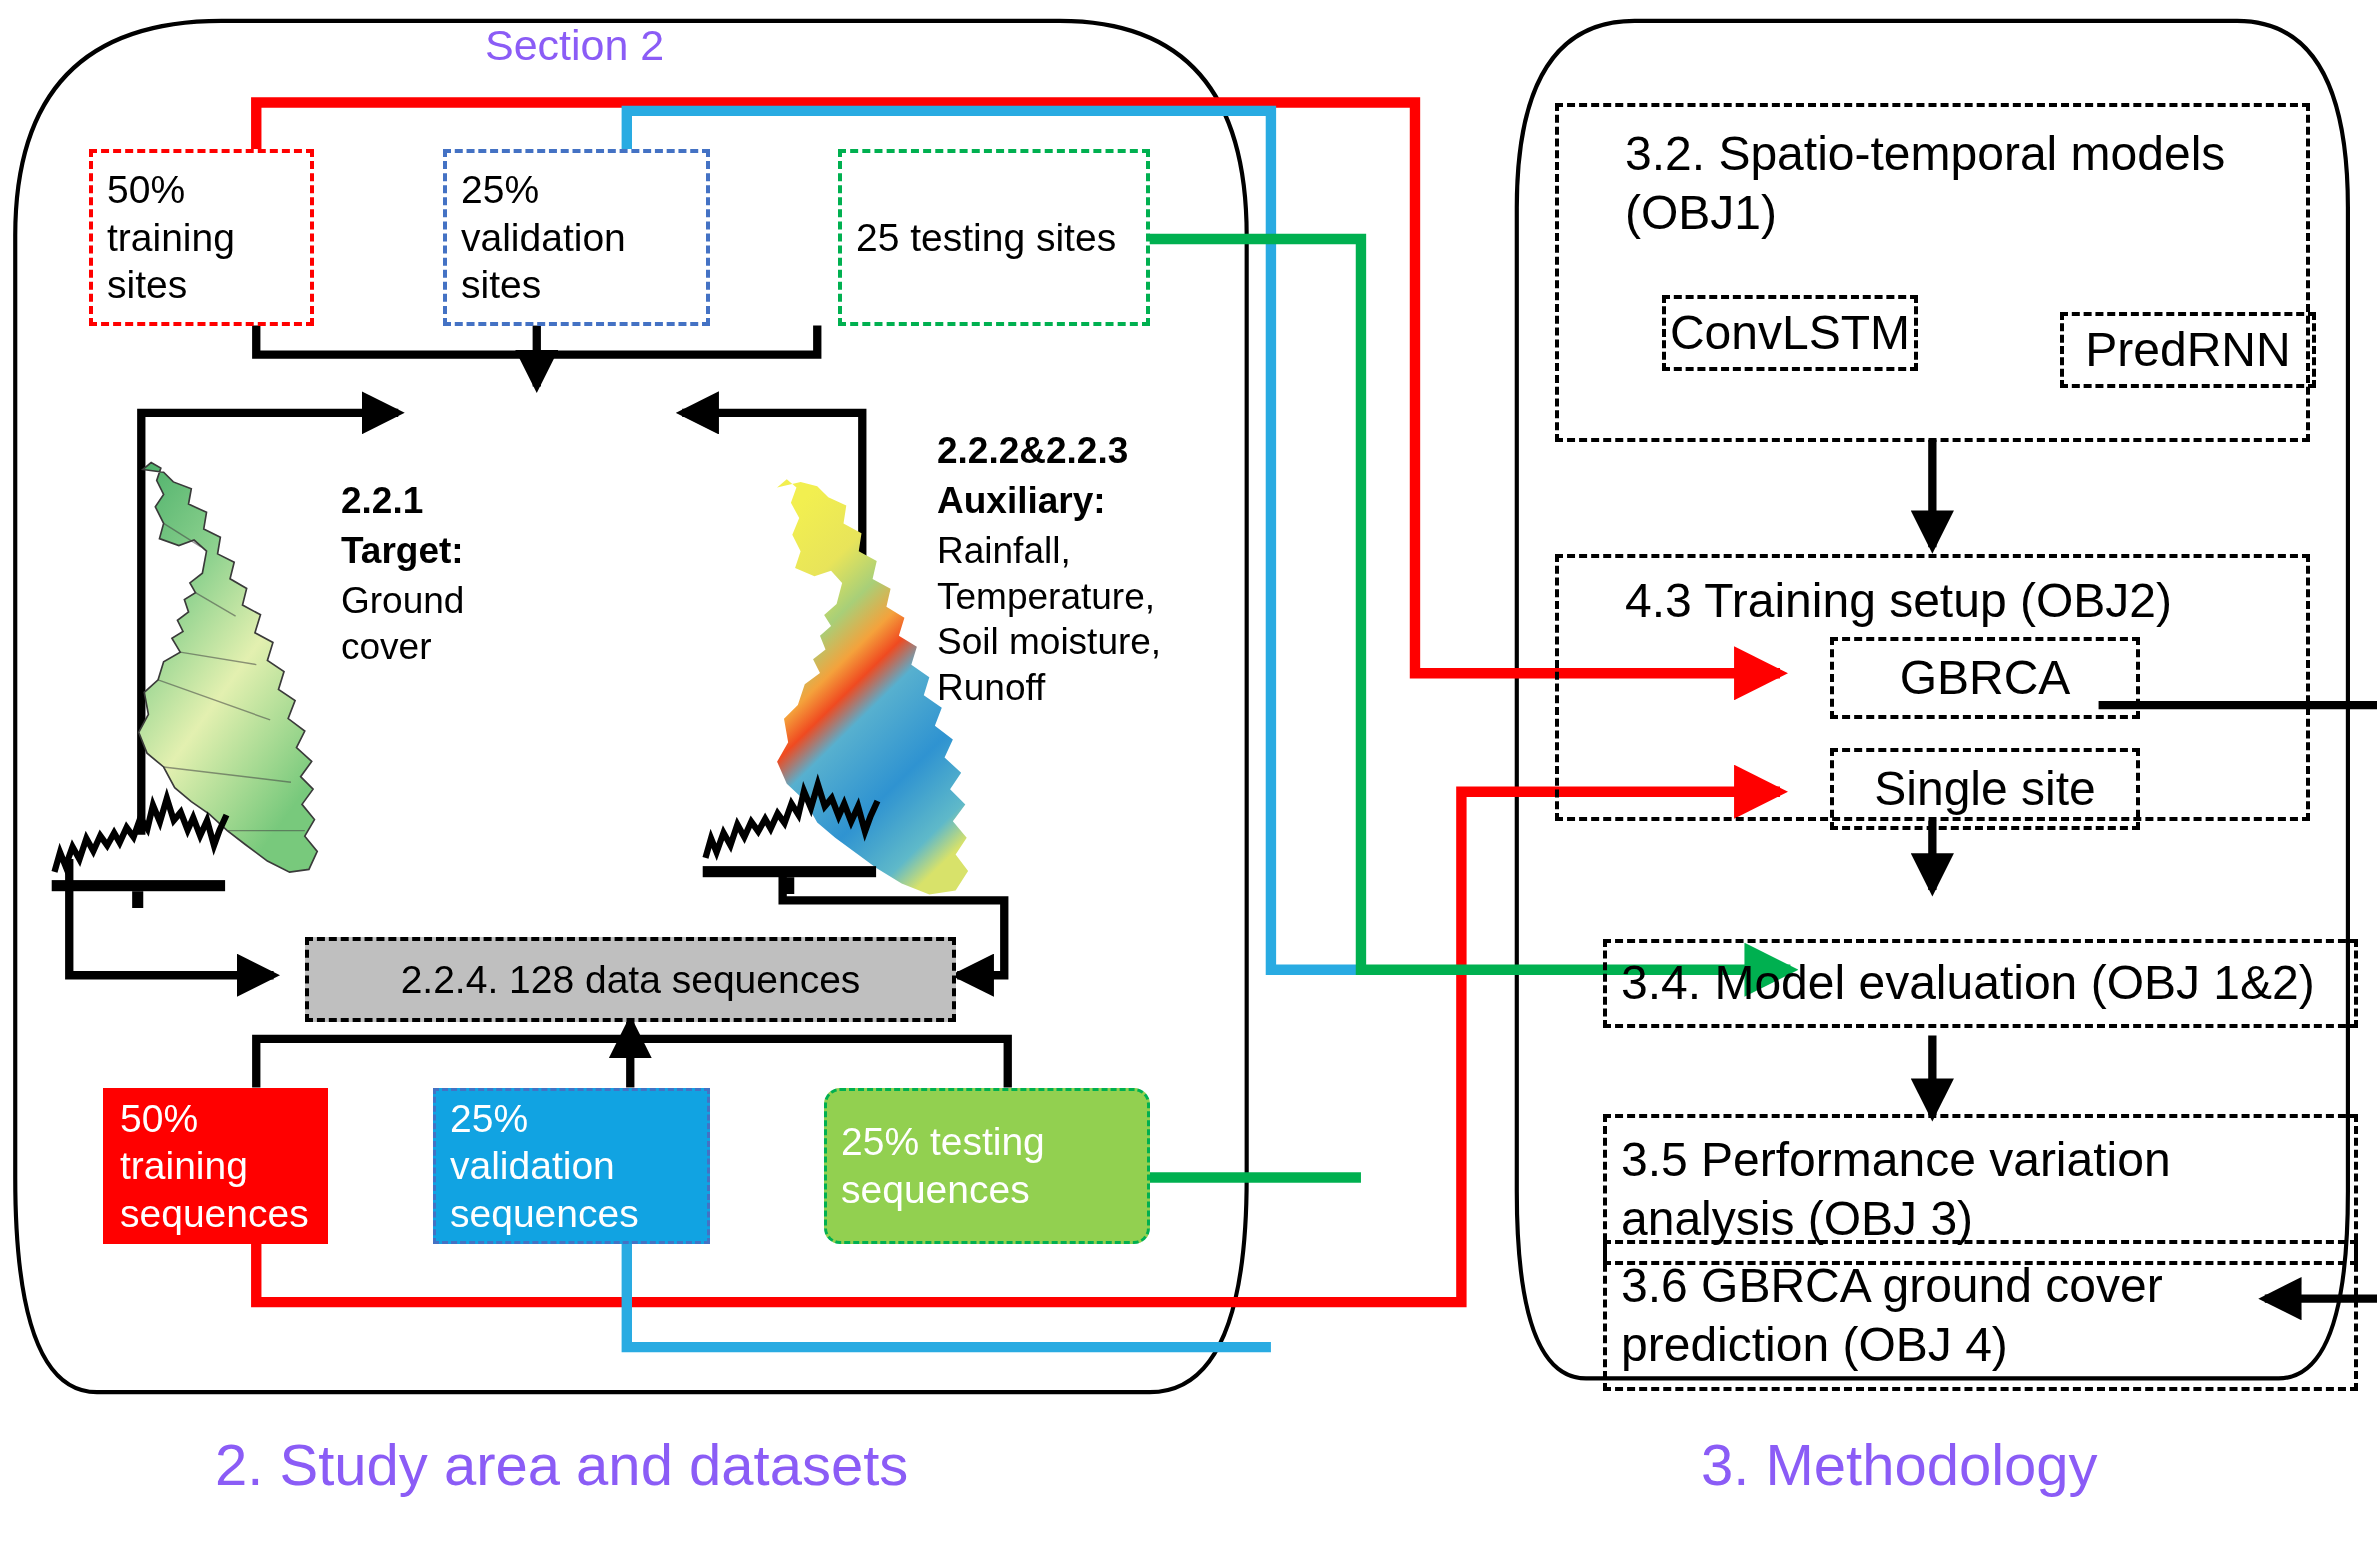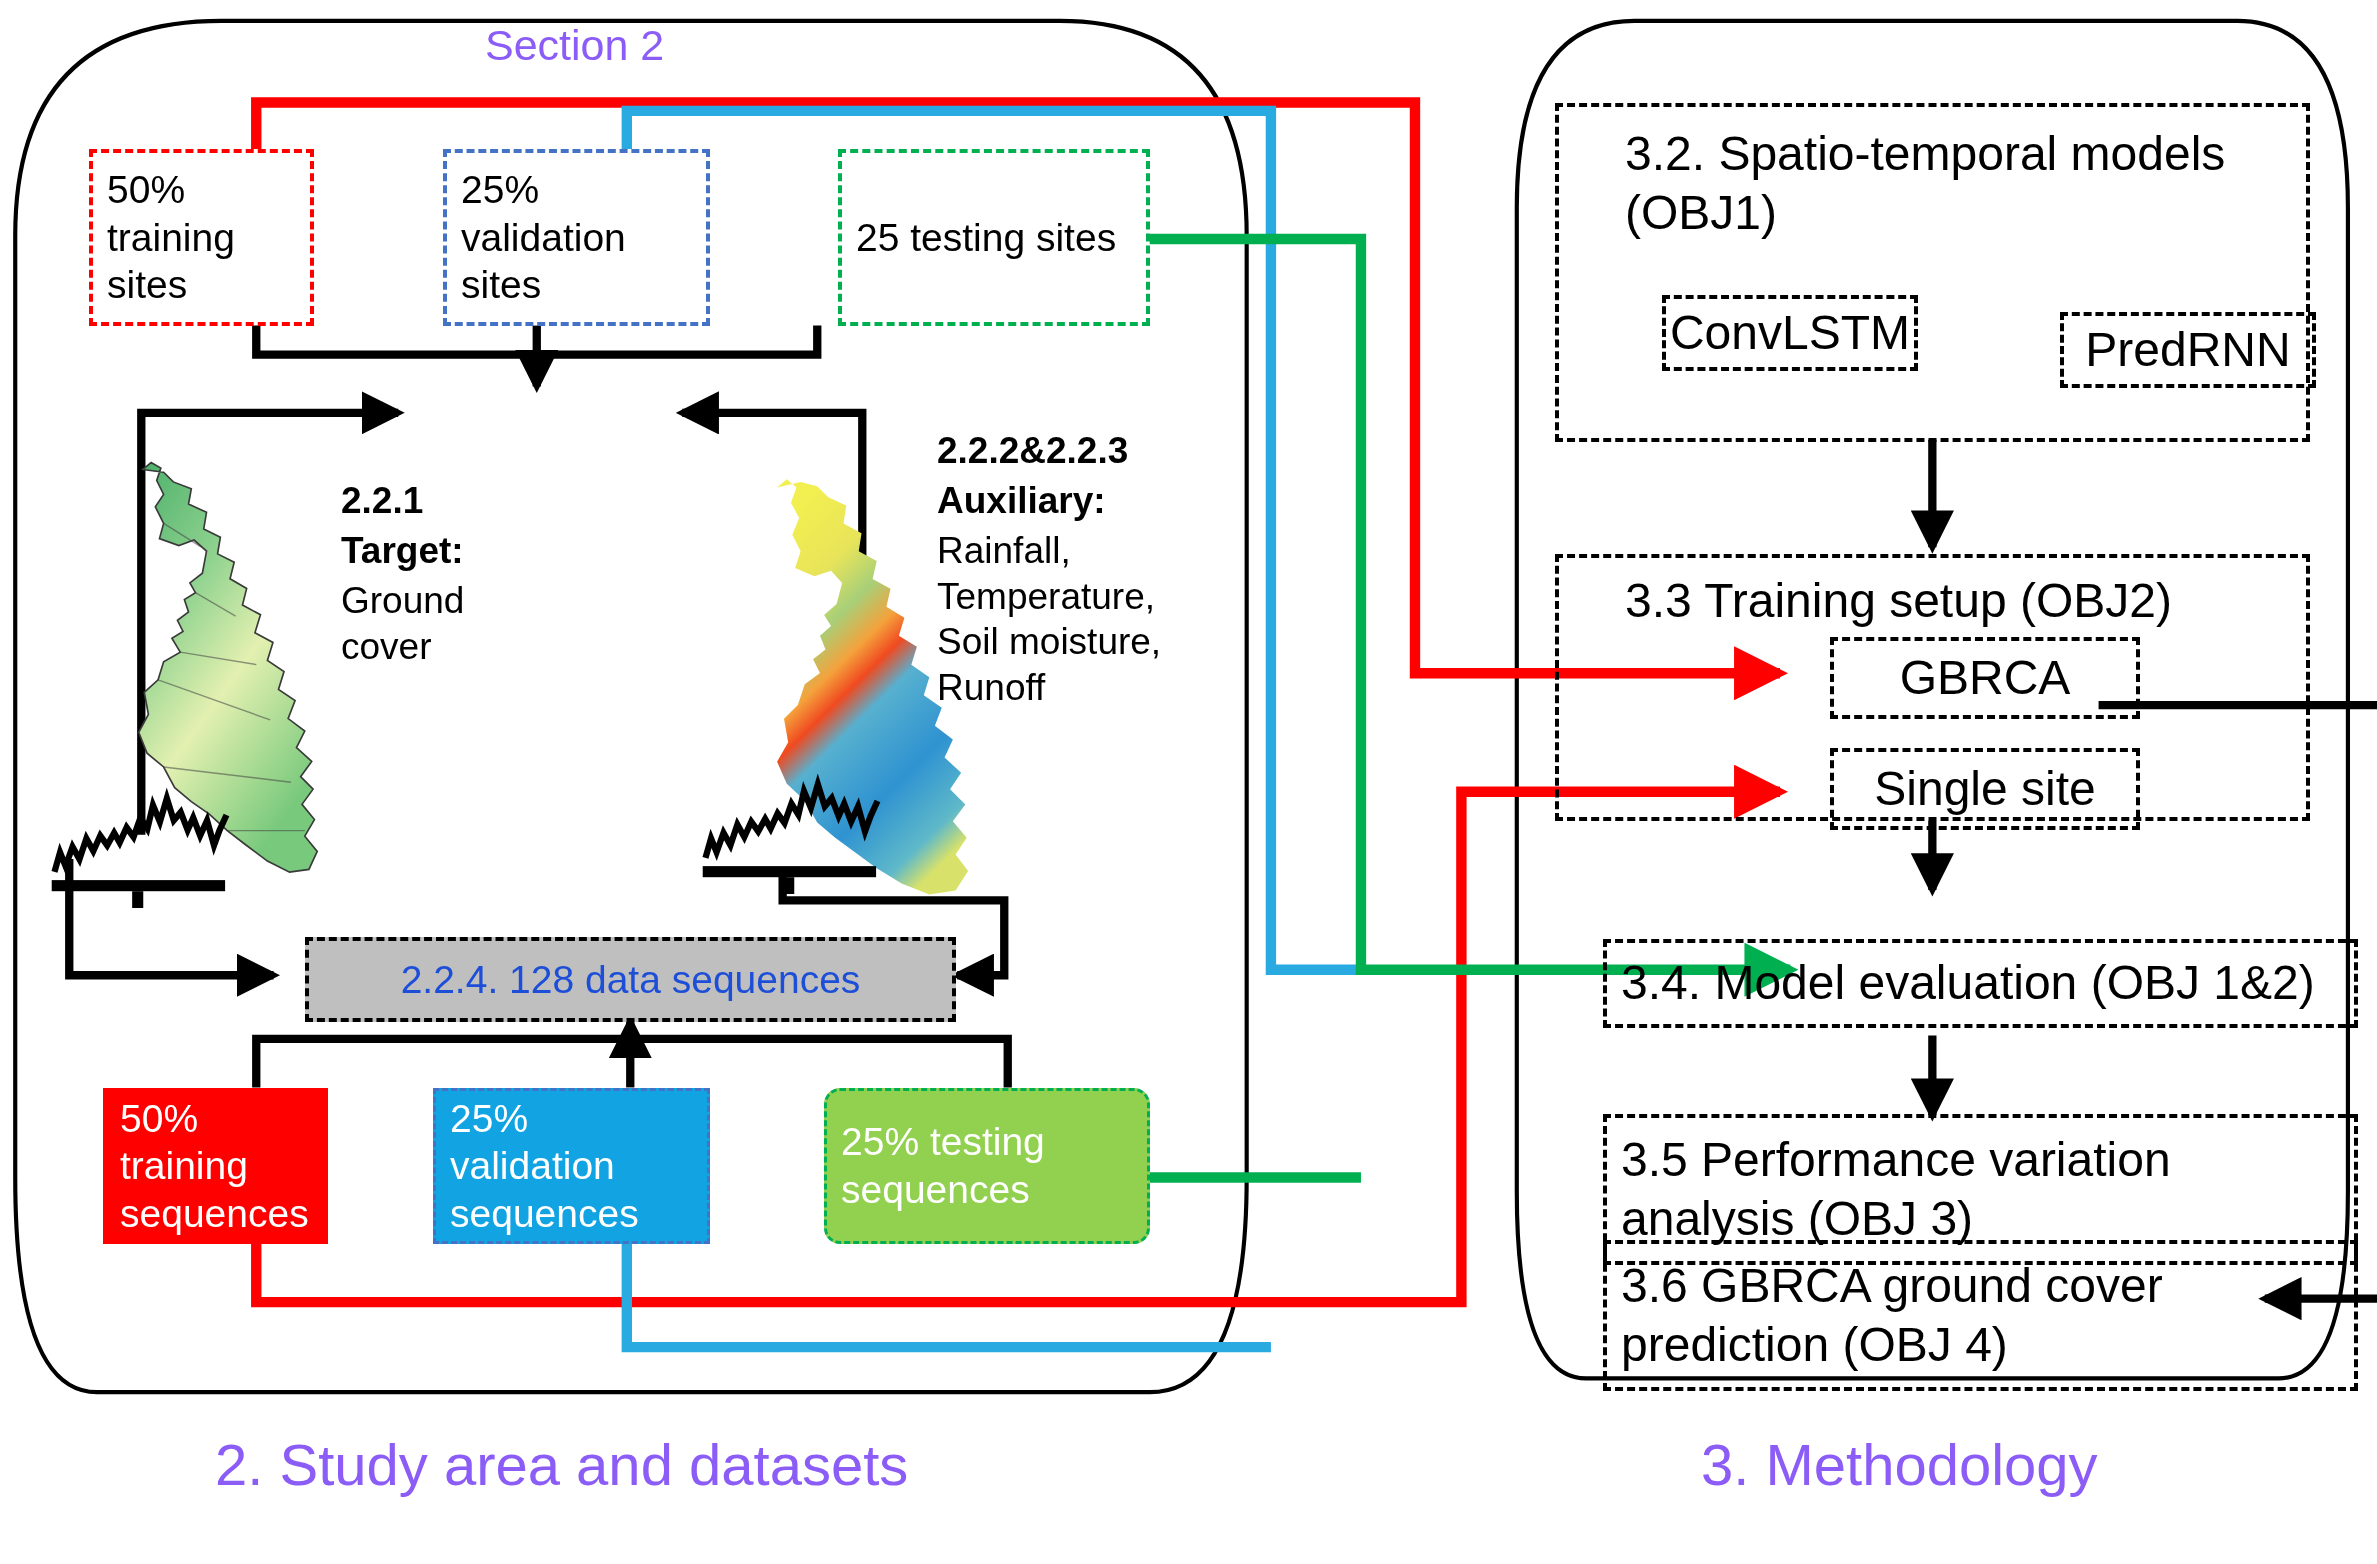--- a/index.html
+++ b/index.html
@@ -11,21 +11,21 @@
   .box .txt{width:100%;line-height:1.22;}
 
   .dash-red   {border:4.2px dashed #FF0000;background:transparent;}
   .dash-blue  {border:4.2px dashed #4472C4;background:transparent;}
   .dash-green {border:4.2px dashed #00B050;background:transparent;}
   .dash-black {border:4.2px dashed #000000;background:transparent;}
 
   .fill-red   {background:#FF0000;border:3.5px dashed #FF0000;color:#fff;}
   .fill-blue  {background:#11A3E2;border:3.5px dashed #4472C4;color:#fff;}
   .fill-green {background:#92D050;border:3.5px dashed #00B050;color:#fff;}
-  .fill-gray  {background:#BFBFBF;border:4.2px dashed #000000;color:#1d4ed8;}
+  .fill-gray  {background:#BFBFBF;border:4.2px dashed #000000;color:#000000;}
 
   .t-lg{font-size:39px;}
   .t-sec{font-size:48px;margin-left:48px;}
   .pad{padding-left:14px;padding-right:9.7px;}
   .center{justify-content:center;text-align:center;}
   .bold{font-weight:bold;}
   .lbl{position:absolute;font-size:37px;line-height:1.23;color:#000;}
   .caption{position:absolute;font-size:58px;color:#8b5cf6;}
   .mapimg{position:absolute;}
 </style>
@@ -212,21 +212,21 @@
     <div class="t-sec" style="position:absolute; left:18px; top:18px; width:693px; line-height:1.22;">3.2. Spatio-temporal models (OBJ1)</div>
   </div>
   <div class="box dash-black t-sec center" style="left:1614px; top:295px; width:256px; height:76px;">
     <span class="txt">ConvLSTM</span>
   </div>
   <div class="box dash-black t-sec center" style="left:2012px; top:312px; width:256px; height:76px;">
     <span class="txt">PredRNN</span>
   </div>
 
   <div class="box dash-black" style="left:1555px; top:554px; width:755px; height:267px; display:block;">
-    <div class="t-sec" style="position:absolute; left:18px; top:15.2px; width:693px;">3.3 Training setup (OBJ2)</div>
+    <div class="t-sec" style="position:absolute; left:18px; top:15.2px; width:693px;">4.3 Training setup (OBJ2)</div>
   </div>
   <div class="box dash-black t-sec center" style="left:1782px; top:637px; width:310px; height:82px;">
     <span class="txt">GBRCA</span>
   </div>
   <div class="box dash-black t-sec center" style="left:1782px; top:748px; width:310px; height:82px;">
     <span class="txt">Single site</span>
   </div>
 
   <div class="box dash-black t-sec pad" style="left:1555px; top:939px; width:755px; height:89px;">
     <span class="txt">3.4. Model evaluation (OBJ 1&amp;2)</span>

